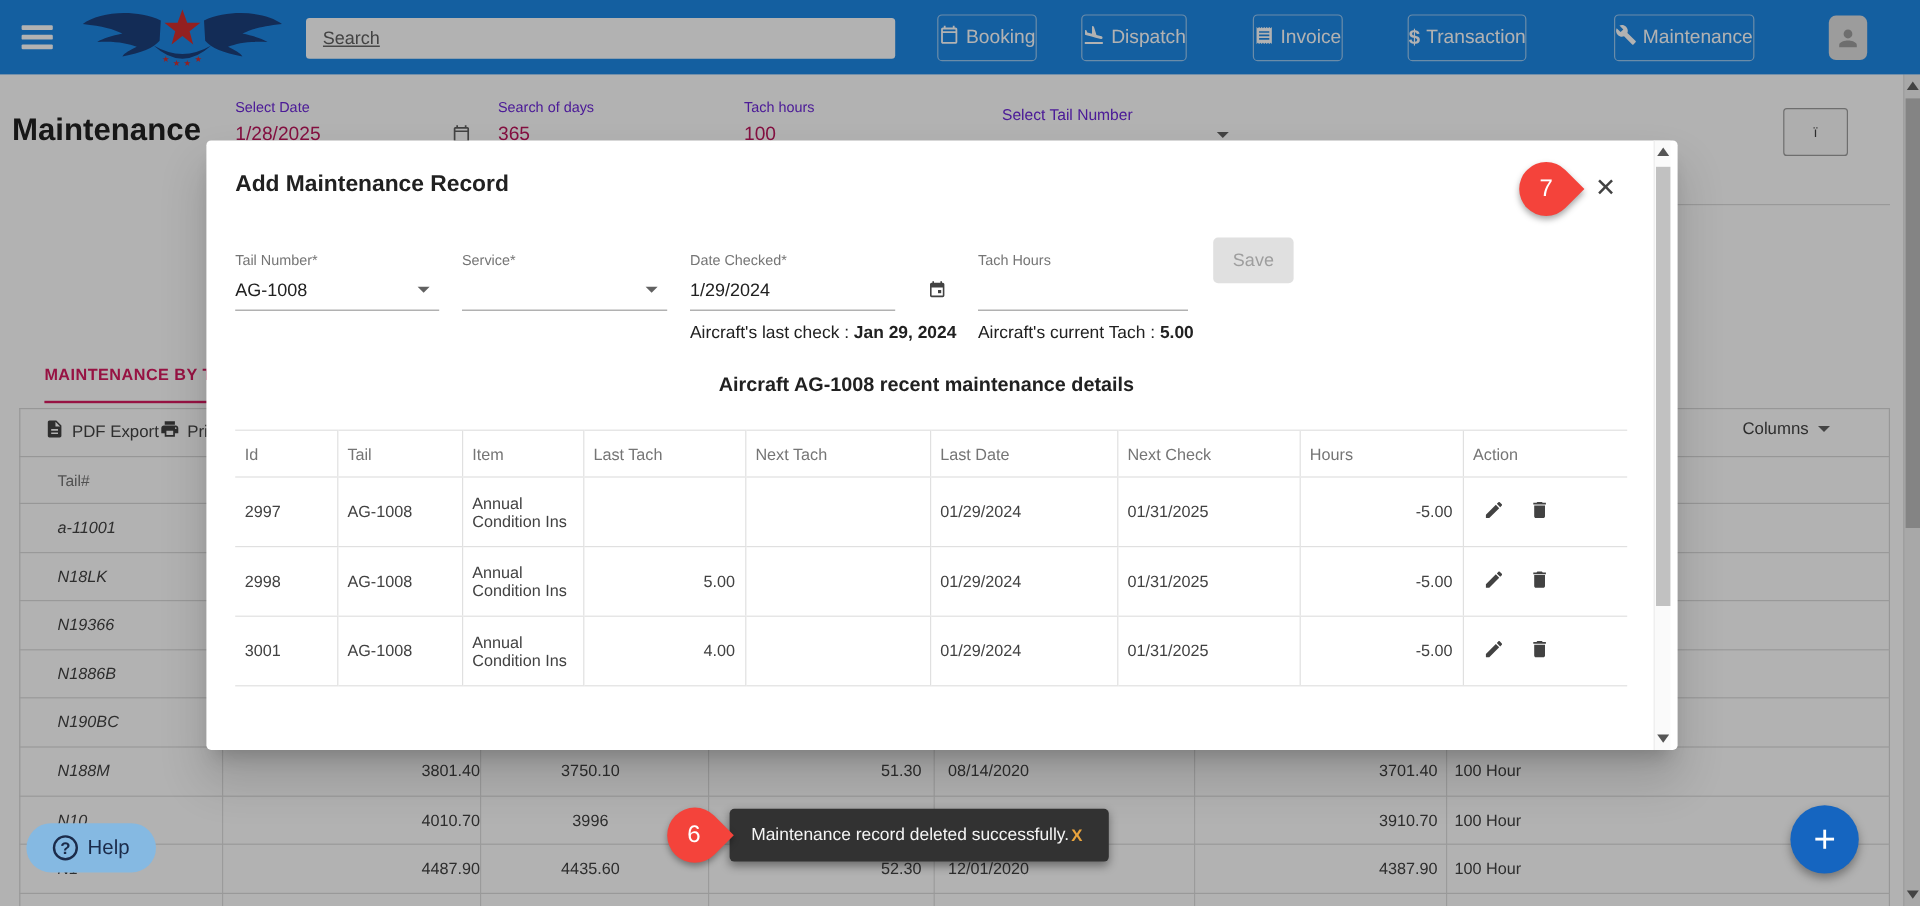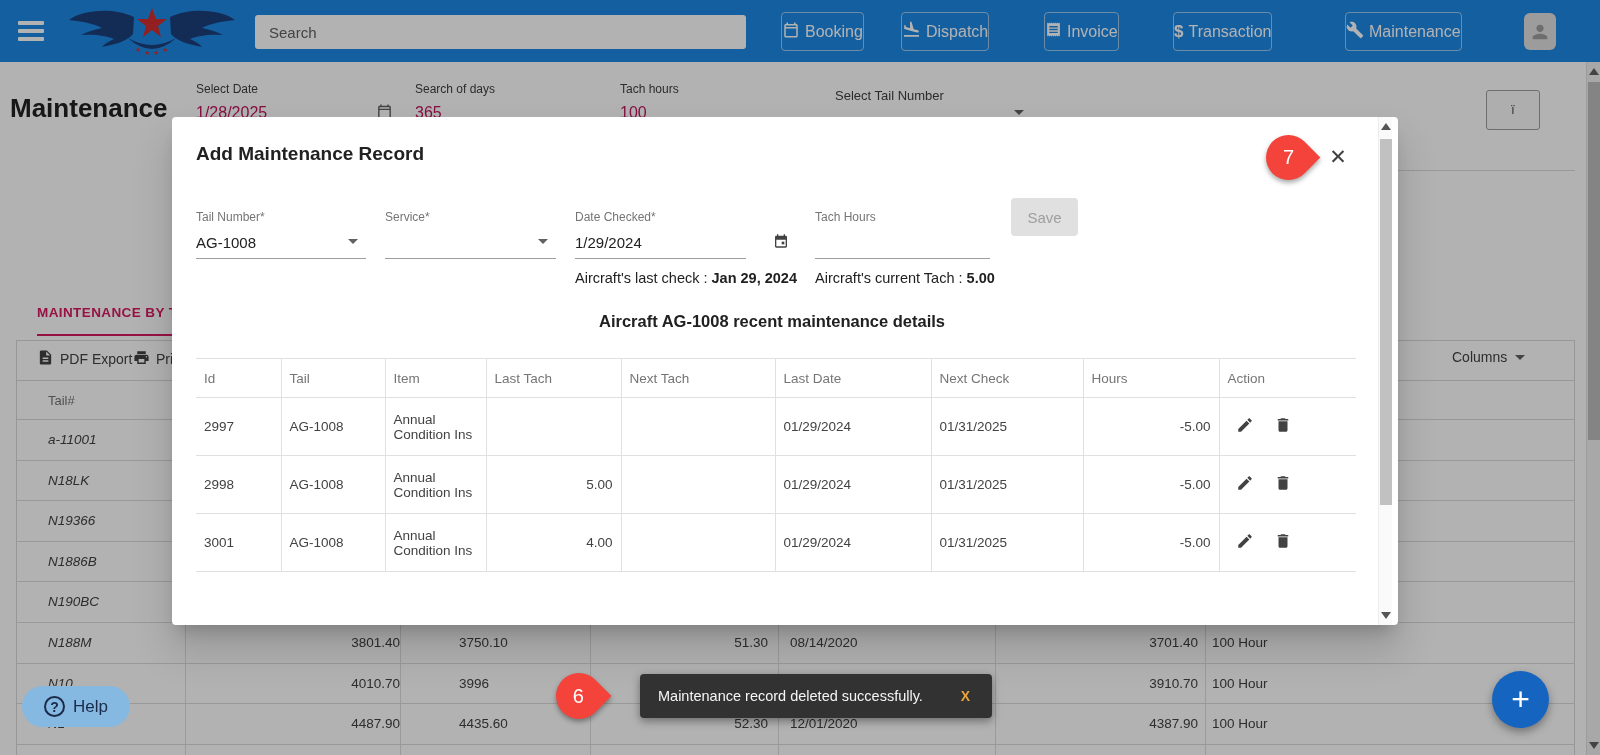--- a/index.html
+++ b/index.html
@@ -8,34 +8,34 @@
   .stage { position:relative; width:1600px; height:755px; overflow:hidden; background:#fff; }
   .abs { position:absolute; }
 
   
   .nav { position:absolute; left:0; top:0; width:1600px; height:62px; background:#1e88e5; z-index:1; }
   .hamburger { position:absolute; left:18px; top:21px; width:26px; height:20px; cursor:pointer; }
   .hamburger span { display:block; height:4px; background:#fff; border-radius:1px; margin-bottom:4px; }
   .logo { position:absolute; left:64px; top:5px; }
   .searchbox { position:absolute; left:255px; top:15px; width:491px; height:34px;
                background:#fff; border:none; border-radius:3px; padding:0 14px;
-               font-size:15px; color:#424242; outline:none; }
+               font-size:15px; color:#424242; outline:none;text-decoration:underline; }
   .searchbox::placeholder { color:#616161; }
   .navbtn { position:absolute; top:12px; height:39px; display:flex; align-items:center; gap:5px;
             border:1px solid rgba(255,255,255,.55); border-radius:4px; padding:0 0;
             color:#fff; font-size:16px; cursor:pointer; }
   .navbtn svg { fill:#fff; }
   .dollar { font-size:17px; font-weight:bold; }
   .avatar { position:absolute; left:1524px; top:13px; width:32px; height:37px; background:#e0e0e0;
             border-radius:6px; display:flex; align-items:center; justify-content:center; }
 
   
   .content { position:absolute; inset:0; z-index:0; background:#fff; }
   .page-title { position:absolute; left:10px; top:93px; font-size:26px; font-weight:bold; color:#212121; }
-  .f-label { position:absolute; font-size:12px; color:#404040; }
+  .f-label { position:absolute; font-size:12px; color:#6d28d9; }
   .f-value { position:absolute; font-size:16px; color:#be185d; }
   .divider { position:absolute; left:196px; top:170px; width:1379px; height:1px; background:#dcdcdc; }
   .more-btn { position:absolute; left:1486px; top:90px; width:54px; height:40px; border:1px solid #9e9e9e;
               border-radius:3px; background:#fafafa; color:#424242; font-size:12px;
               display:flex; align-items:center; justify-content:center; cursor:pointer; }
   .tab { position:absolute; left:37px; top:305px; font-size:13.5px; font-weight:bold;
          letter-spacing:.4px; color:#d81b60; cursor:pointer; }
   .tab-underline { position:absolute; left:37px; top:334px; width:600px; height:2px; background:#d81b60; }
   .grid-frame { position:absolute; left:16px; top:340px; width:1559px; height:415px;
                 border:1px solid #d9d9d9; border-bottom:none; }
@@ -47,21 +47,21 @@
   .caret { width:0; height:0; border-left:5px solid transparent; border-right:5px solid transparent;
            border-top:5px solid #616161; }
   .bg-header { position:absolute; left:16px; top:380px; width:1559px; height:40px;
                border-top:1px solid #d9d9d9; border-bottom:1px solid #d9d9d9; }
   .bg-header span { position:absolute; left:32px; top:12px; font-size:13px; color:#757575; }
   .vsep { position:absolute; top:380px; width:1px; height:375px; background:#dfdfdf; }
   .bg-row { position:absolute; left:16px; width:1559px; height:40.6px; border-bottom:1px solid #dcdcdc; }
   .bg-row span { position:absolute; top:12px; font-size:13.5px; color:#424242; }
   .bt-tail { left:32px;font-style:italic; }
   .bt-c1 { left:169px; width:215px; text-align:right; }
-  .bt-c2 { left:407px; width:180px; text-align:left;padding-left:36px; }
+  .bt-c2 { left:368px; width:180px; text-align:center;padding-left:36px; }
   .bt-c3 { left:574px; width:178px; text-align:right; }
   .bt-date { left:774px; }
   .bt-c5 { left:979px; width:203px; text-align:right; }
   .bt-svc { left:1196px; }
 
   
   .main-scroll { position:absolute; left:1586px; top:62px; width:14px; height:693px;
                  background:#f1f1f1; border-left:1px solid #e0e0e0; }
   .main-scroll .thumb { position:absolute; left:1px; top:20px; width:12px; height:358px; background:#bdbdbd; }
   .arr-up { width:0; height:0; border-left:5px solid transparent; border-right:5px solid transparent;
@@ -99,23 +99,23 @@
   .m-table th:first-child, .m-table td:first-child { border-left:none; }
   .m-table th:last-child, .m-table td:last-child { border-right:none; }
   .num { text-align:right; }
   .act-icons { display:flex; gap:20px; align-items:center; padding-left:8px; }
   .act-icons svg { fill:#424242; cursor:pointer; }
   .modal-scroll { position:absolute; left:1206px; top:0; width:14px; height:508px; background:#fafafa;
                   border-left:1px solid #ededed; }
   .modal-scroll .thumb { position:absolute; left:1px; top:22px; width:12px; height:366px; background:#c1c1c1; }
 
   
-  .toast { position:absolute; left:608px; top:674px; width:352px; height:44px; background:#323232;
+  .toast { position:absolute; left:608px; top:674px; width:316px; height:44px; background:#323232;
            border-radius:4px; z-index:30; box-shadow:0 3px 8px rgba(0,0,0,.4);
-           display:flex; align-items:center;margin-left:32px; }
+           display:flex; align-items:center; }
   .toast-msg { margin-left:18px; font-size:14.5px; color:#f5f5f5; }
   .toast-x { position:absolute; right:22px; font-size:14px; font-weight:bold; color:#e8a33d; cursor:pointer; }
 
   
   .balloon { position:absolute; background:#f4433b; z-index:40;
              border-radius:50% 0 50% 50%; transform:rotate(45deg);
              box-shadow:2px 2px 5px rgba(0,0,0,.35);
              display:flex; align-items:center; justify-content:center; }
   .balloon span { transform:rotate(-45deg); color:#fff; font-size:20px; }
   .balloon-7 { left:1266px; top:135px; width:45px; height:45px; }

